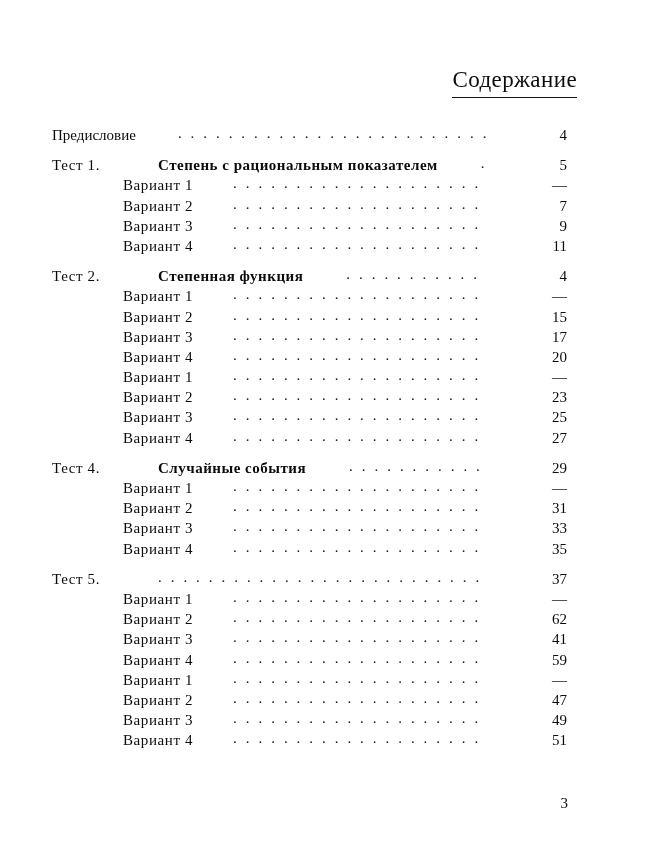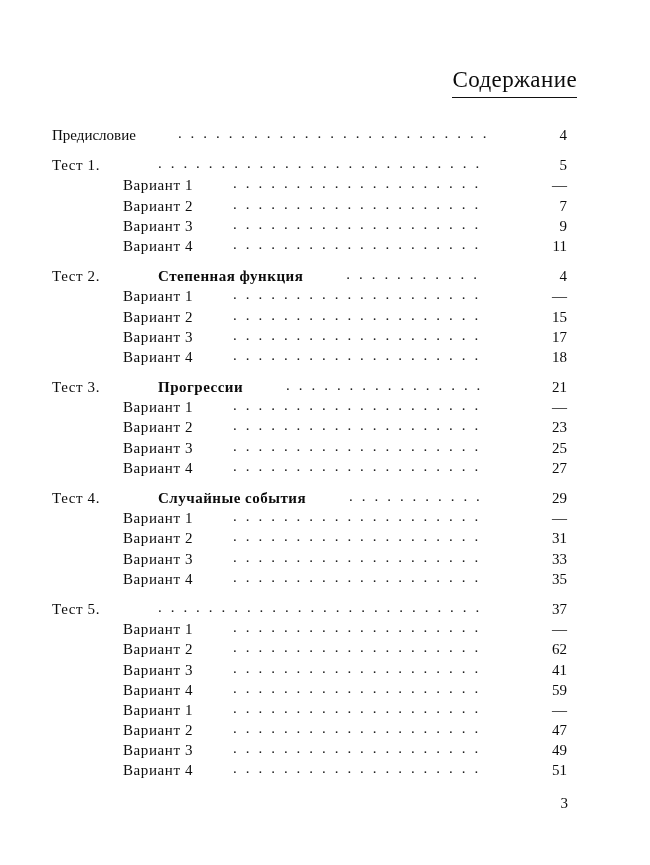--- a/index.html
+++ b/index.html
@@ -102,20 +102,21 @@
   <div class="toc-title">Содержание</div>
 
   <div class="toc">
       <div class="row gap-top">
         <span class="label-plain">Предисловие</span>
         <span class="leader"></span>
         <span class="pageno">4</span>
       </div>
       <div class="row gap-top">
         <span class="test-num">Тест 1.</span>
+        <span class="test-title">Степень с рациональным показателем</span>
         <span class="leader"></span>
         <span class="pageno">5</span>
       </div>
       <div class="row">
         <span class="variant">Вариант 1</span>
         <span class="leader"></span>
         <span class="pageno dash">—</span>
       </div>
       <div class="row">
         <span class="variant">Вариант 2</span>
@@ -149,27 +150,21 @@
         <span class="pageno">15</span>
       </div>
       <div class="row">
         <span class="variant">Вариант 3</span>
         <span class="leader"></span>
         <span class="pageno">17</span>
       </div>
       <div class="row">
         <span class="variant">Вариант 4</span>
         <span class="leader"></span>
-        <span class="pageno">18</span>
-      </div>
-      <div class="row gap-top">
-        <span class="test-num">Тест 3.</span>
-        <span class="test-title">Прогрессии</span>
-        <span class="leader"></span>
-        <span class="pageno">21</span>
+        <span class="pageno">20</span>
       </div>
       <div class="row">
         <span class="variant">Вариант 1</span>
         <span class="leader"></span>
         <span class="pageno dash">—</span>
       </div>
       <div class="row">
         <span class="variant">Вариант 2</span>
         <span class="leader"></span>
         <span class="pageno">23</span>

